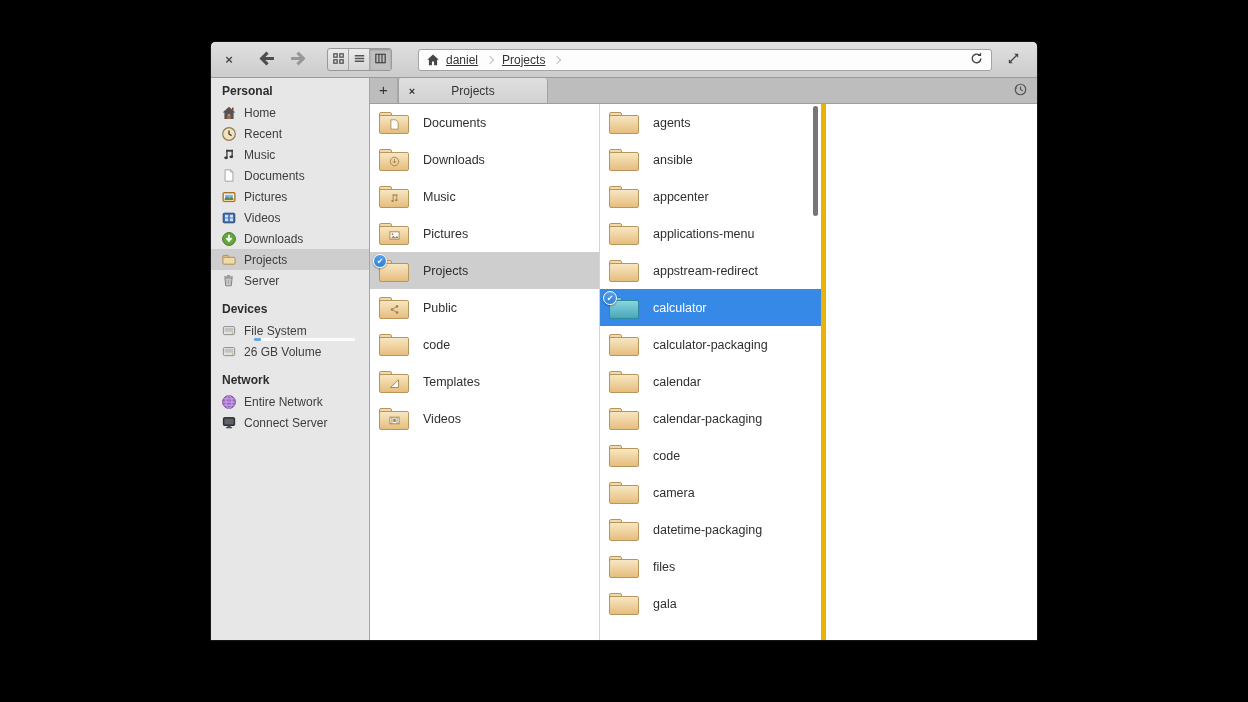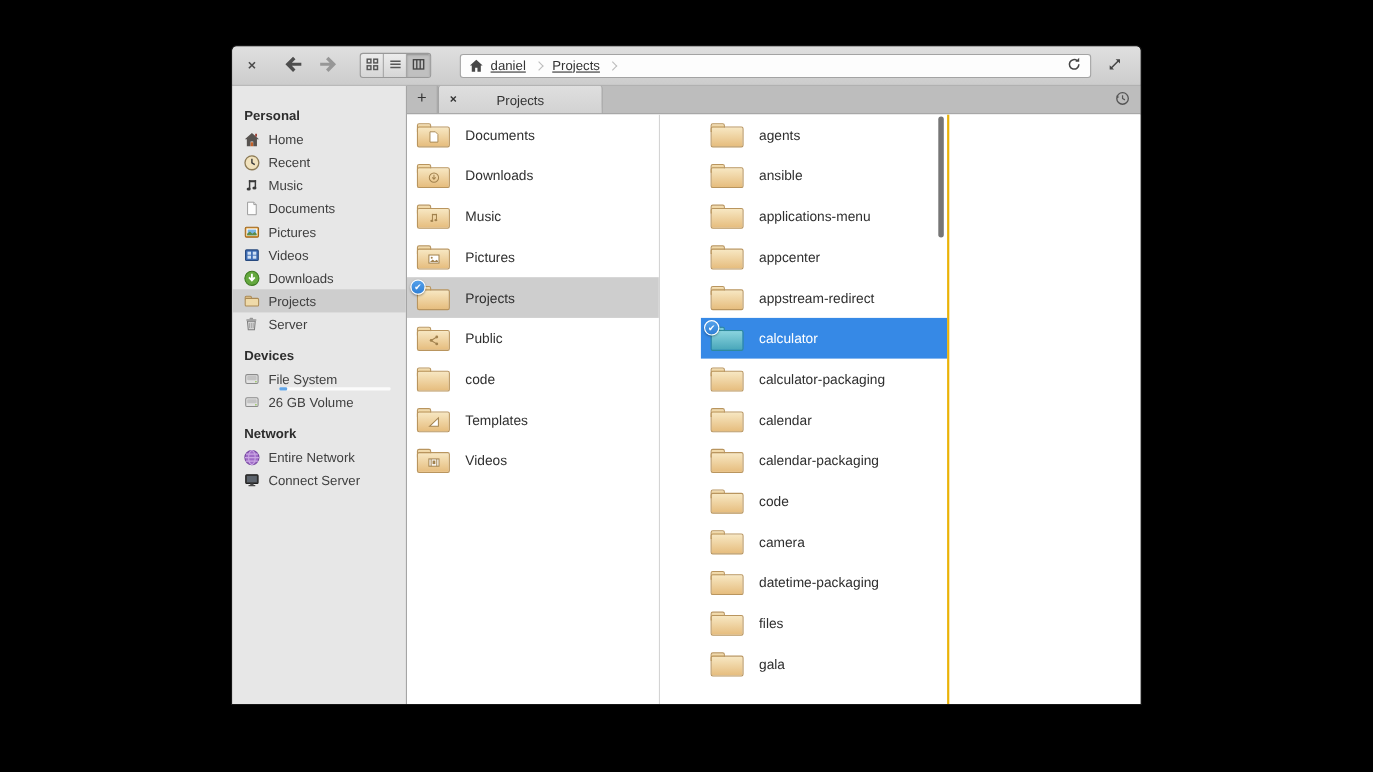--- a/index.html
+++ b/index.html
@@ -33,21 +33,21 @@
   .refresh-btn{margin-left:auto;border:none;background:none;padding:0;display:flex;align-items:center;}
   .expand-btn{border:none;background:none;padding:0;margin:0 8px 0 14px;display:flex;align-items:center;}
 
   
   .wbody{display:flex;height:562px;}
 
   
   .sidebar{width:159px;flex:none;background:var(--sidebar-bg,#e7e7e7);border-right:1px solid #a5a5a5;
            padding-top:3px;overflow:hidden;}
   .sec-title{height:21px;line-height:21px;padding-left:11px;font-size:12px;font-weight:bold;color:#2d2d2d;margin-top:8px;}
-  .sidebar section:first-child .sec-title{margin-top:14px;}
+  .sidebar section:first-child .sec-title{margin-top:0;}
   .srow{height:21px;display:flex;align-items:center;padding-left:9px;font-size:12px;color:#3e3e3e;position:relative;}
   .srow .ic{width:17px;height:16px;flex:none;display:flex;align-items:center;justify-content:center;margin-right:7px;}
   .srow.selected{background:var(--sel-inactive,#d4d4d4);}
   .usage{position:absolute;left:43px;right:14px;bottom:0;height:3px;background:#fbfbfb;border-radius:1px;}
   .usage-fill{display:block;height:100%;background:#64a7e8;border-radius:1px;}
 
   
   .main{flex:1;display:flex;flex-direction:column;min-width:0;}
   .tabbar{height:26px;flex:none;background:var(--tabbar-bg,#bdbdbd);border-bottom:1px solid #9e9e9e;
           display:flex;align-items:stretch;}
@@ -58,21 +58,21 @@
   .tabclose{width:16px;border:none;background:none;font-size:11px;font-weight:bold;color:#333;padding:0;}
   .tablabel{flex:1;text-align:center;font-size:12px;color:#333;}
   .tabspacer{width:16px;}
   .history-btn{margin-left:auto;width:34px;border:none;background:none;display:flex;
                align-items:center;justify-content:center;padding:0;}
 
   
   .columns{flex:1;display:flex;background:#fff;overflow:hidden;}
   .col{position:relative;overflow:hidden;flex:none;}
   .col-0{width:230px;border-right:1px solid #d4d4d4;}
-  .col-1{width:226px;border-right:2px solid #eab308;margin-left:37px;}
+  .col-1{width:226px;border-right:5px solid #eab308;}
   .col-empty{flex:1;background:#fff;}
   .frow{height:37px;display:flex;align-items:center;padding-left:9px;}
   .frow .fname{font-size:12.5px;color:#2f2f2f;margin-left:14px;}
   .frow.sel-inactive{background:var(--sel-inactive,#cecece);}
   .frow.sel-focused{background:var(--sel-focused,#3689e6);}
   .frow.sel-focused .fname{color:#fff;}
 
   
   .folder{position:relative;width:30px;height:22px;flex:none;}
   .folder .ftab{position:absolute;top:0;left:0;width:13px;height:8px;border:1px solid #b9955e;
@@ -483,28 +483,28 @@
       <span class="ftab"></span>
       <span class="fbody"></span>
     </span>
     <span class="fname">ansible</span>
   </div>
               <div class="frow">
     <span class="folder">
       <span class="ftab"></span>
       <span class="fbody"></span>
     </span>
+    <span class="fname">appcenter</span>
+  </div>
+              <div class="frow">
+    <span class="folder">
+      <span class="ftab"></span>
+      <span class="fbody"></span>
+    </span>
     <span class="fname">applications-menu</span>
-  </div>
-              <div class="frow">
-    <span class="folder">
-      <span class="ftab"></span>
-      <span class="fbody"></span>
-    </span>
-    <span class="fname">appcenter</span>
   </div>
               <div class="frow">
     <span class="folder">
       <span class="ftab"></span>
       <span class="fbody"></span>
     </span>
     <span class="fname">appstream-redirect</span>
   </div>
               <div class="frow sel-focused">
     <span class="folder teal">

